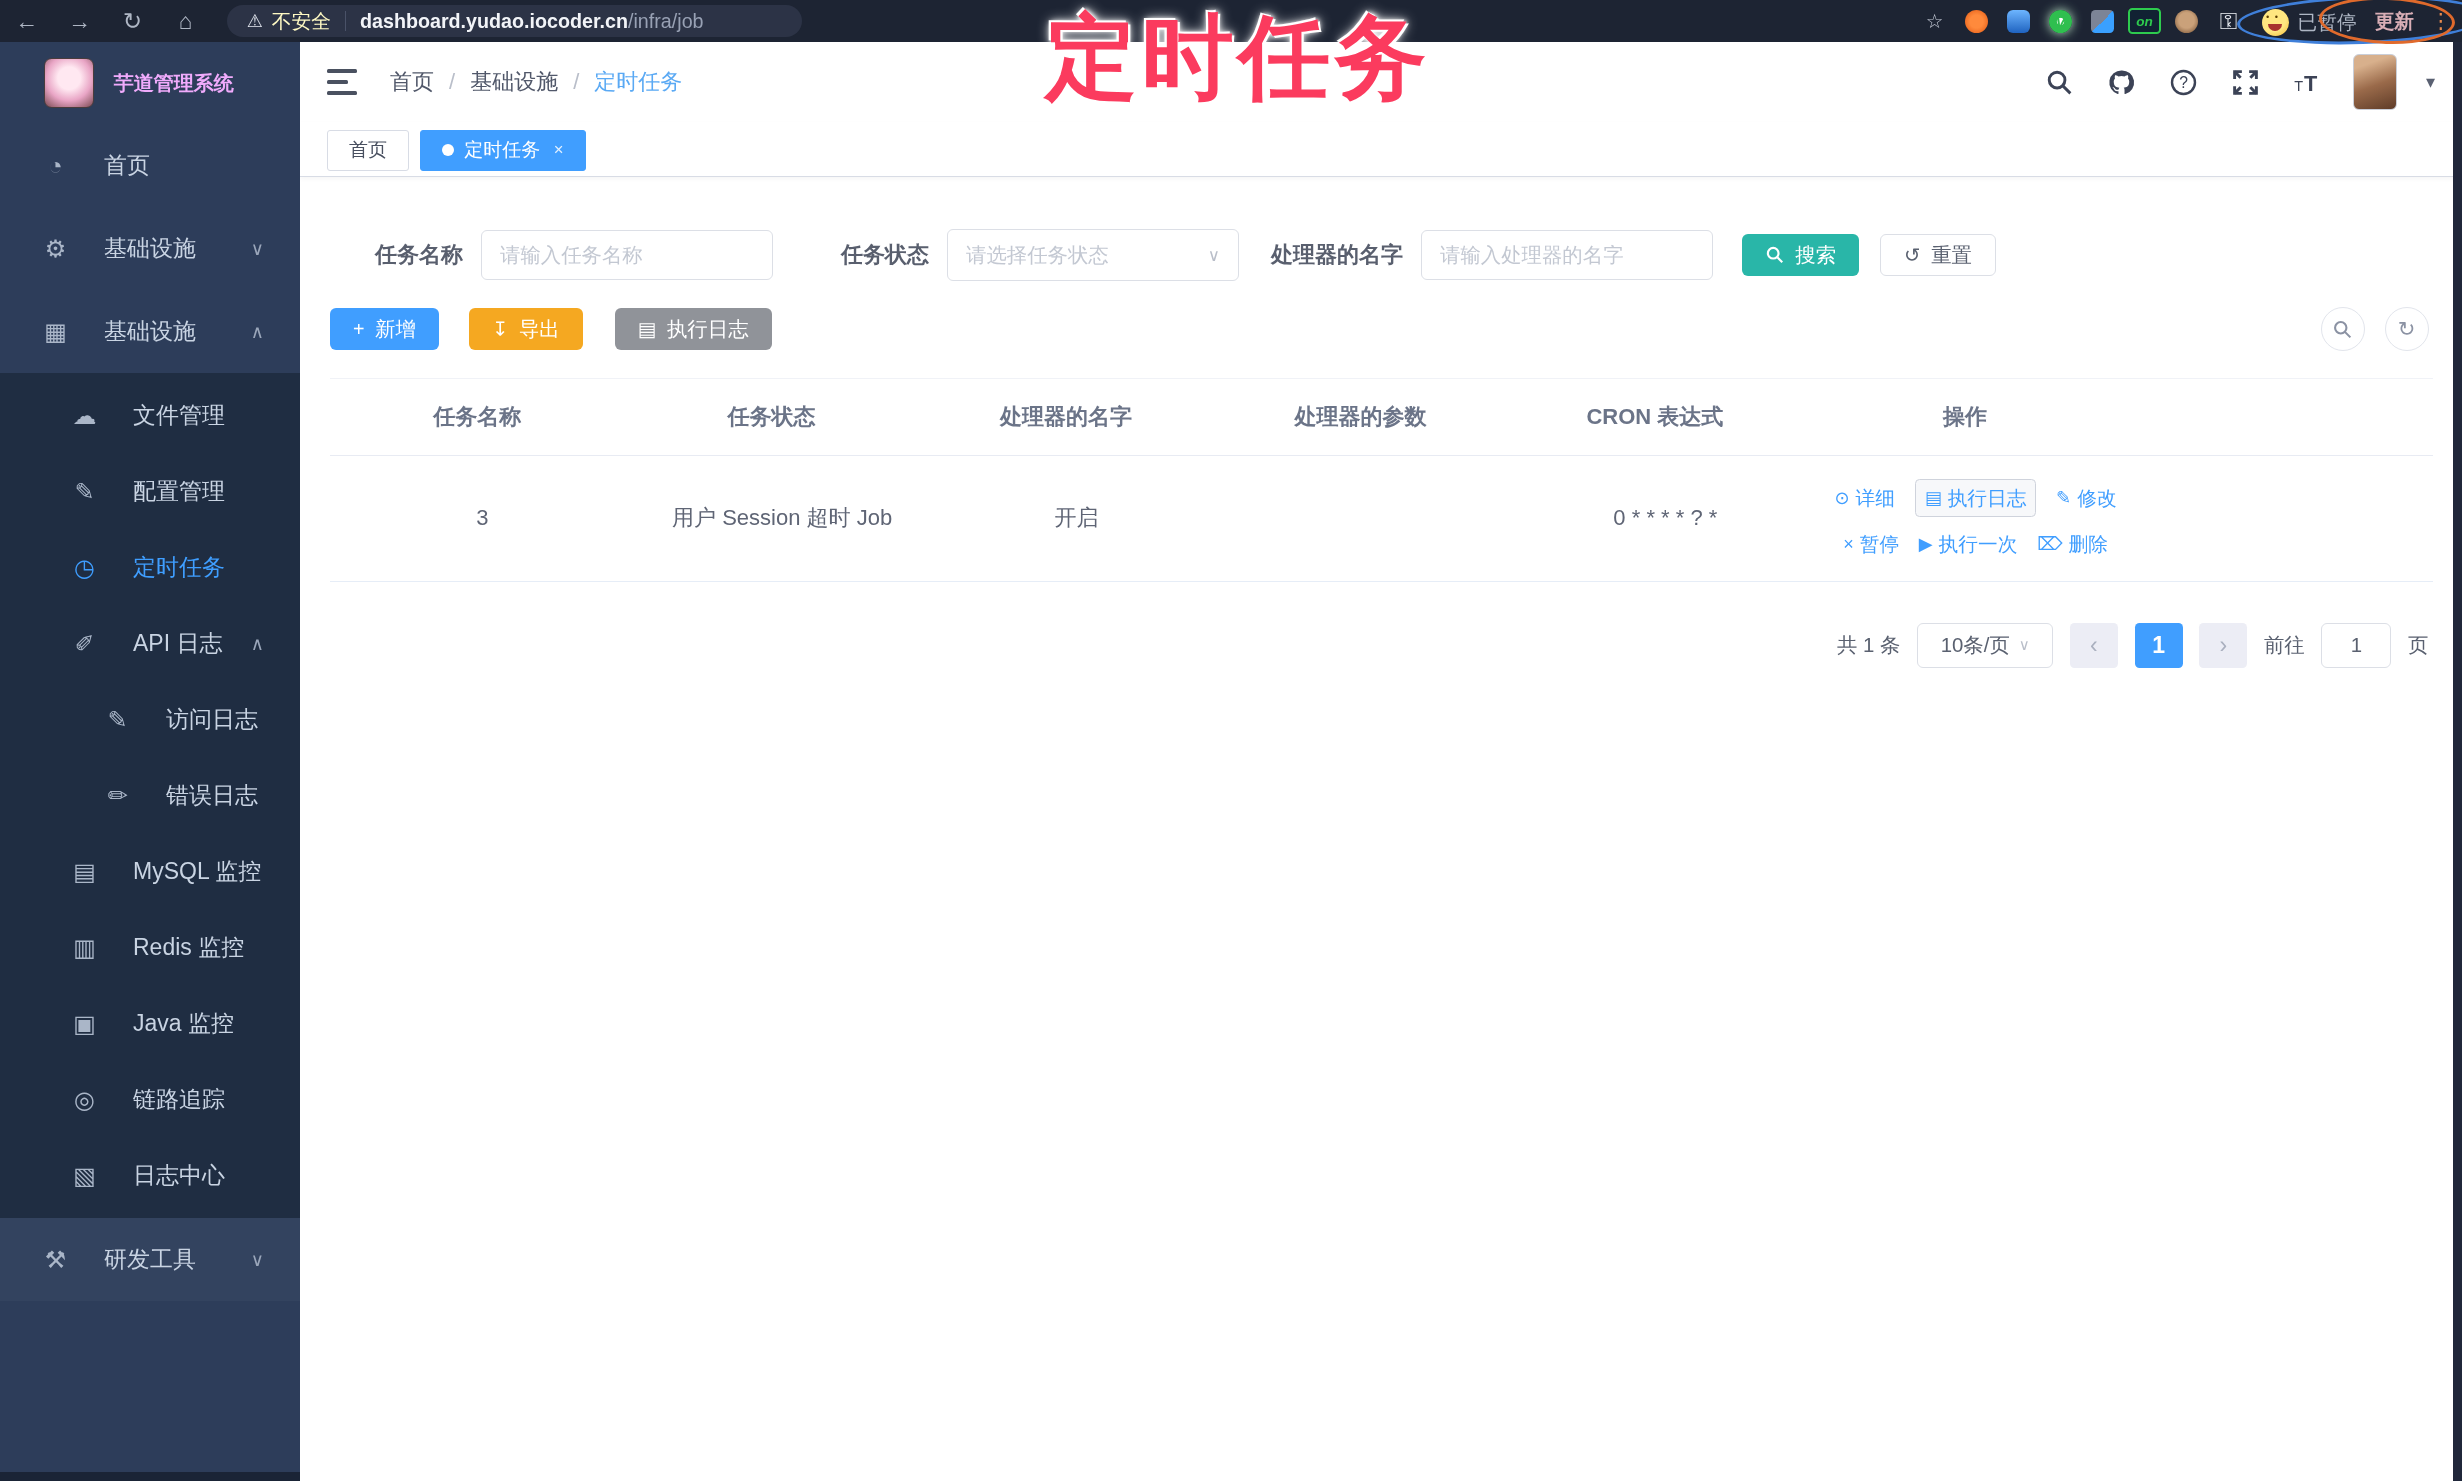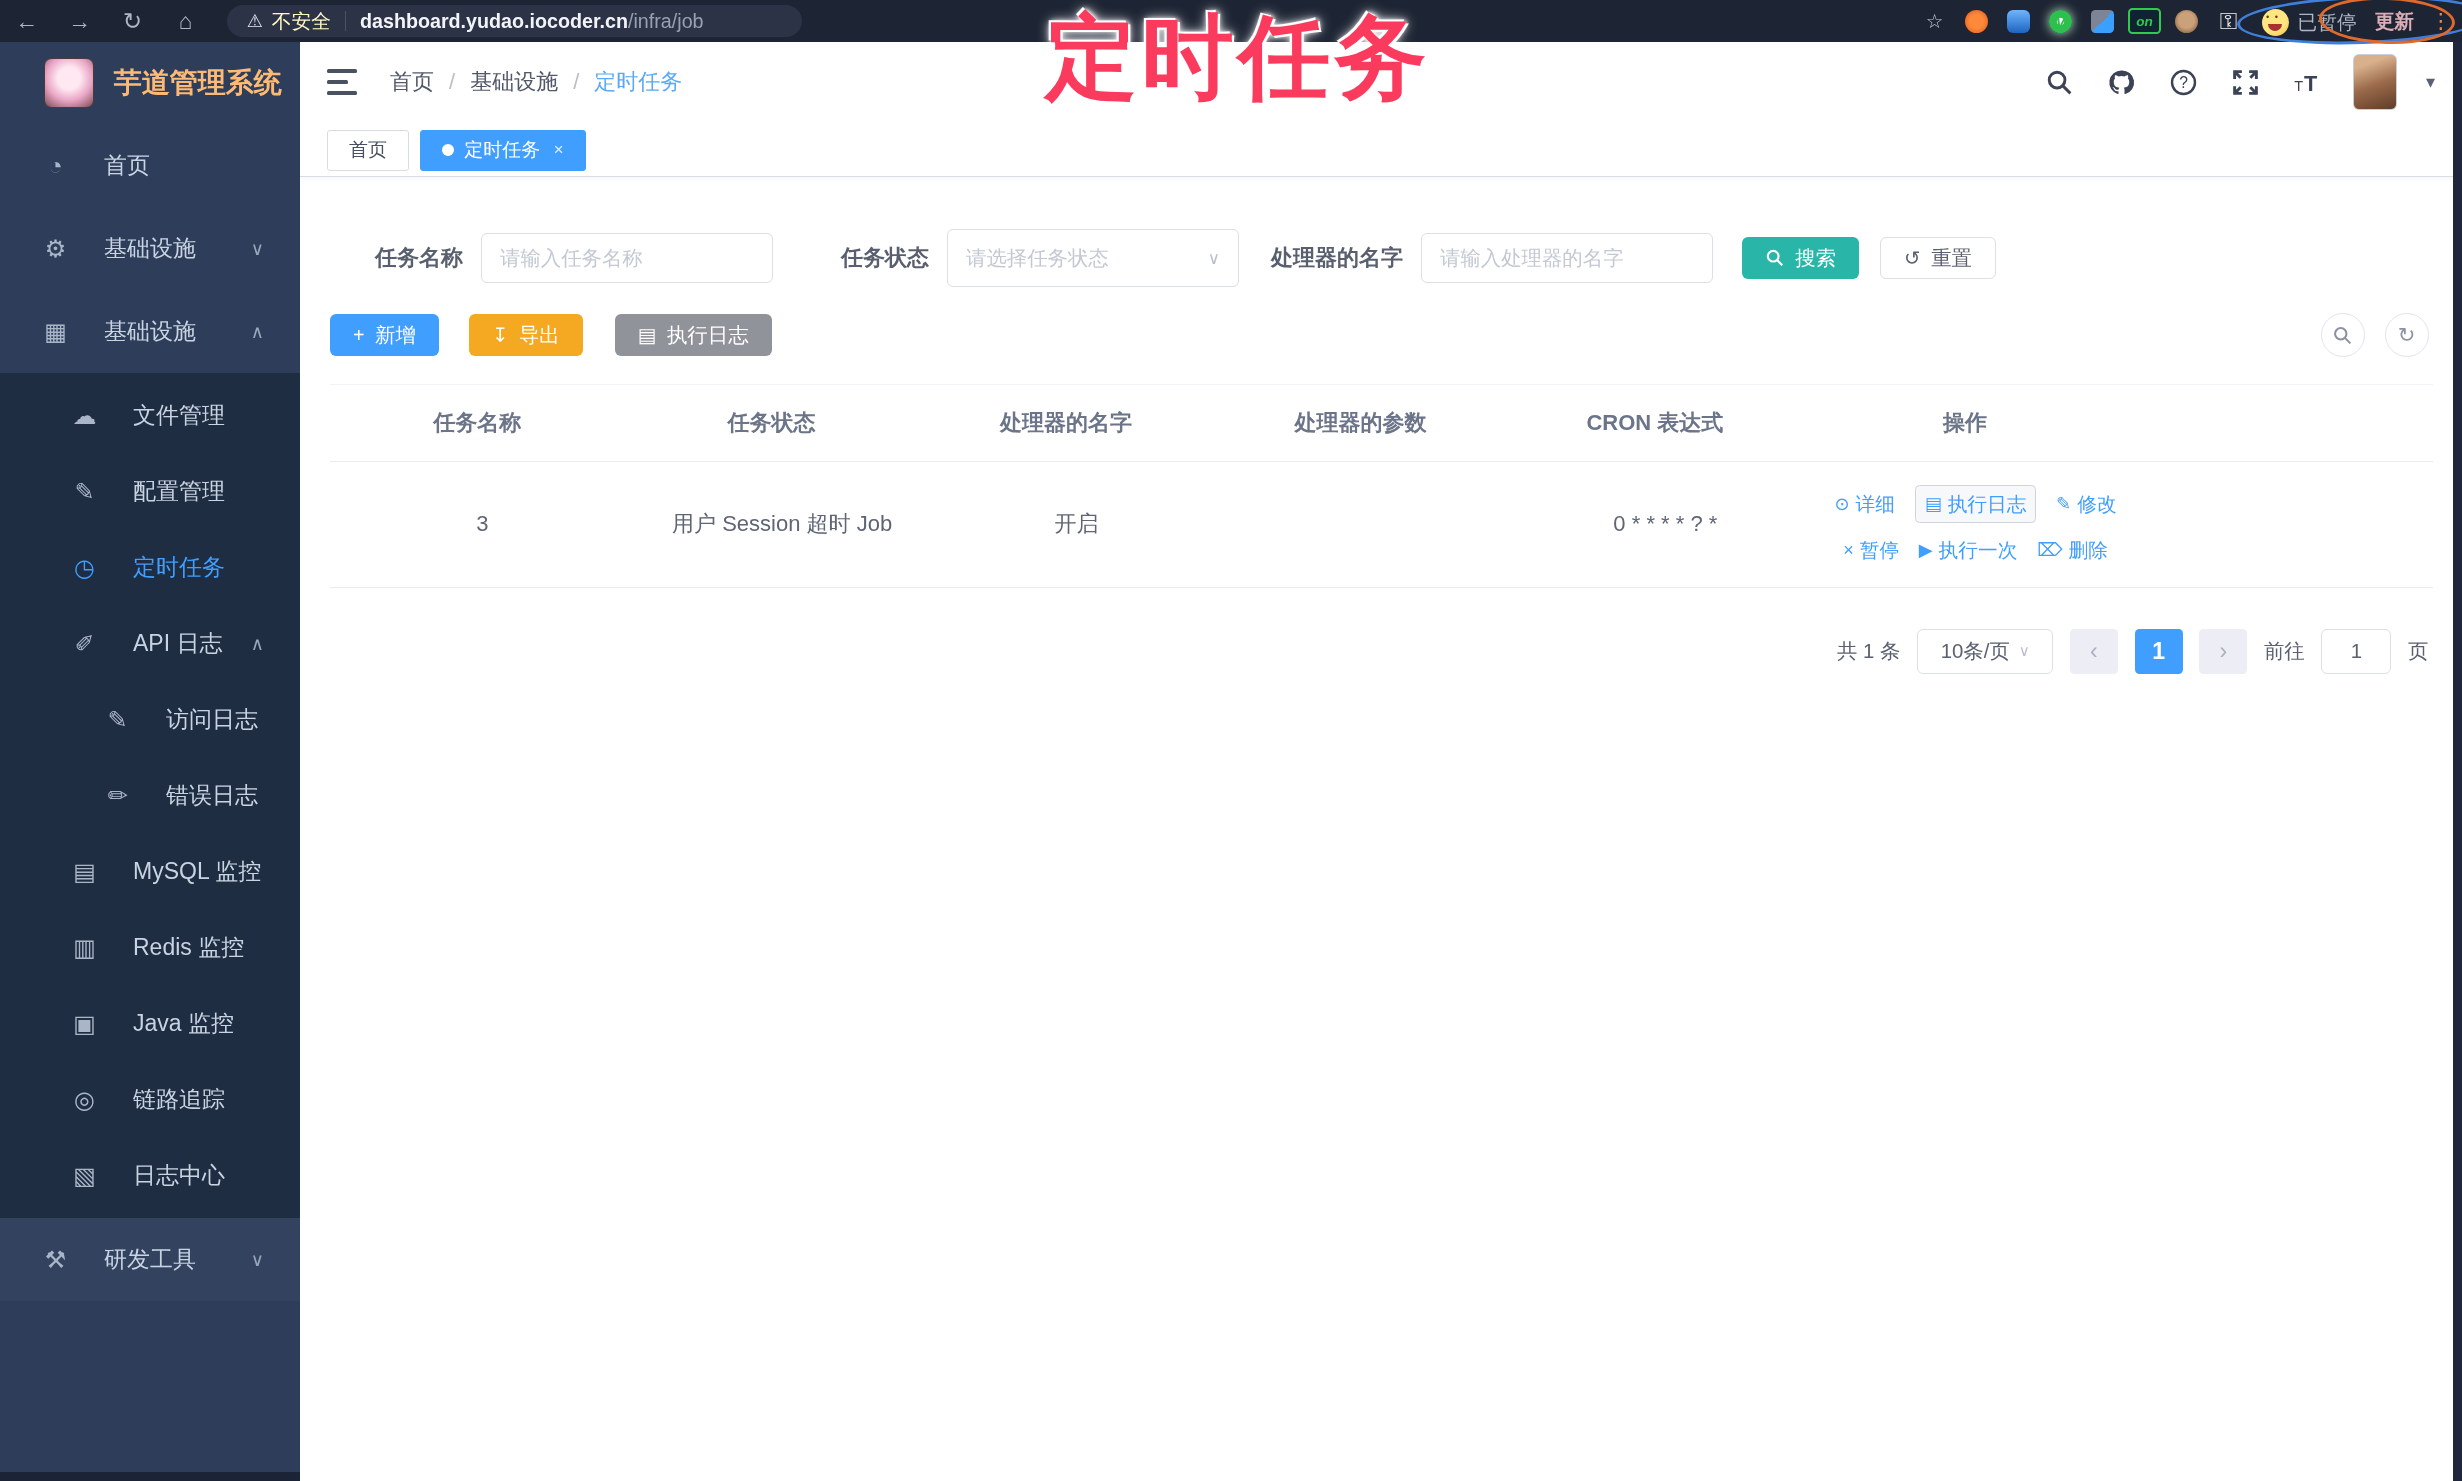--- a/index.html
+++ b/index.html
@@ -40,21 +40,21 @@
 
   
   .big-ann { position:absolute; left:1045px; top:-4.5px; width:424px; z-index:70; pointer-events:none;
     font-size:92px; font-weight:bold; color:#fb3b5e; letter-spacing:4.5px; white-space:nowrap;
     text-shadow:0 0 4.5px #fff,0 0 7.6px #fff,0 0 13.6px #fff,2.3px 2.3px 0 #fff,-2.3px -2.3px 0 #fff; }
 
   
   .sidebar { position:absolute; left:0; top:42px; width:300px; bottom:0; background:#2d3d5a; color:#c9d4e3; border-bottom:10.6px solid #1a2436; z-index:2; }
   .logo { height:82px; display:flex; align-items:center; padding-left:44px; gap:19.7px; }
   .logo-img { width:50px; height:50px; border-radius:7.6px; background:radial-gradient(circle at 50% 40%, #ffe8f1 30%, #e9a6c6 60%, #7c4a52 100%); border:1.5px solid #4a3c3c; }
-  .logo-title { color:#fdba74; font-size:28px; font-weight:bold; }
+  .logo-title { color:#f0abfc; font-size:20px; font-weight:bold; }
   .mi { height:83px; display:flex; align-items:center; font-size:23px; cursor:pointer; position:relative; }
   .mi .mic { width:33px; text-align:center; margin-right:32px; font-size:24px; color:#aab6c8; }
   .mi.l1 { padding-left:39px; }
   .mi.l2 { padding-left:68px; height:76px; }
   .mi.l3 { padding-left:101px; height:76px; }
   .mi .arrow { position:absolute; right:36px; font-size:18px; color:#9aa6ba; }
   .mi.active, .mi.active .mic { color:#3f9eff; }
   .submenu { background:#1f2d42; padding:4.5px 0; }
   .sb-bottom { background:#33435f; }
   .nav-scroll { height:calc(100% - 82px); overflow:hidden; }
@@ -82,21 +82,21 @@
   .tab.active { background:#409eff; border-color:#409eff; color:#fff; gap:10.6px; }
   .tab .dot { width:12px; height:12px; border-radius:50%; background:#fff; }
   .tab .close { font-size:16.7px; opacity:.85; margin-left:3px; }
 
   
   .content { padding:29px 29px 0 30px; position:relative; }
   .filters { display:flex; align-items:center; margin:23px 0 7.6px 45px; font-size:22px; color:#5a6170; }
   .flabel { font-weight:bold; color:#595f6e; margin-right:18px; white-space:nowrap; }
   .finput { width:292px; height:50px; border:1.5px solid #dcdfe6; border-radius:6px; padding:0 18px; font-size:20.4px; color:#333; background:#fff; font-family:inherit; }
   .finput::placeholder { color:#c3c8d2; }
-  .fsel { width:292px; height:58px; border:1.5px solid #dcdfe6; border-radius:6px; padding:0 18px; display:flex; align-items:center; justify-content:space-between; color:#c3c8d2; font-size:20.4px; cursor:pointer; background:#fff; }
+  .fsel { width:292px; height:52px; border:1.5px solid #dcdfe6; border-radius:6px; padding:0 18px; display:flex; align-items:center; justify-content:space-between; color:#c3c8d2; font-size:20.4px; cursor:pointer; background:#fff; }
   .fsel .chev { color:#b9bec9; font-size:16.7px; }
   .fgap { width:68px; } .fgap2 { width:32px; }
   .btn { height:42px; border-radius:6px; display:inline-flex; align-items:center; justify-content:center; gap:10.6px; font-size:20.4px; padding:0 23px; cursor:pointer; border:none; font-family:inherit; }
   .btn .bic { font-size:19.7px; }
   .btn-search { background:#29b6a8; color:#fff; margin-left:29px; }
   .btn-reset { background:#fff; color:#5a6170; border:1.5px solid #dcdfe6; margin-left:21px; }
   .toolbar { display:flex; align-items:center; margin:26px 0 0 0; }
   .btn-add { background:#409eff; color:#fff; }
   .btn-export { background:#f5a821; color:#fff; margin-left:30px; }
   .btn-log { background:#909399; color:#fff; margin-left:32px; }

